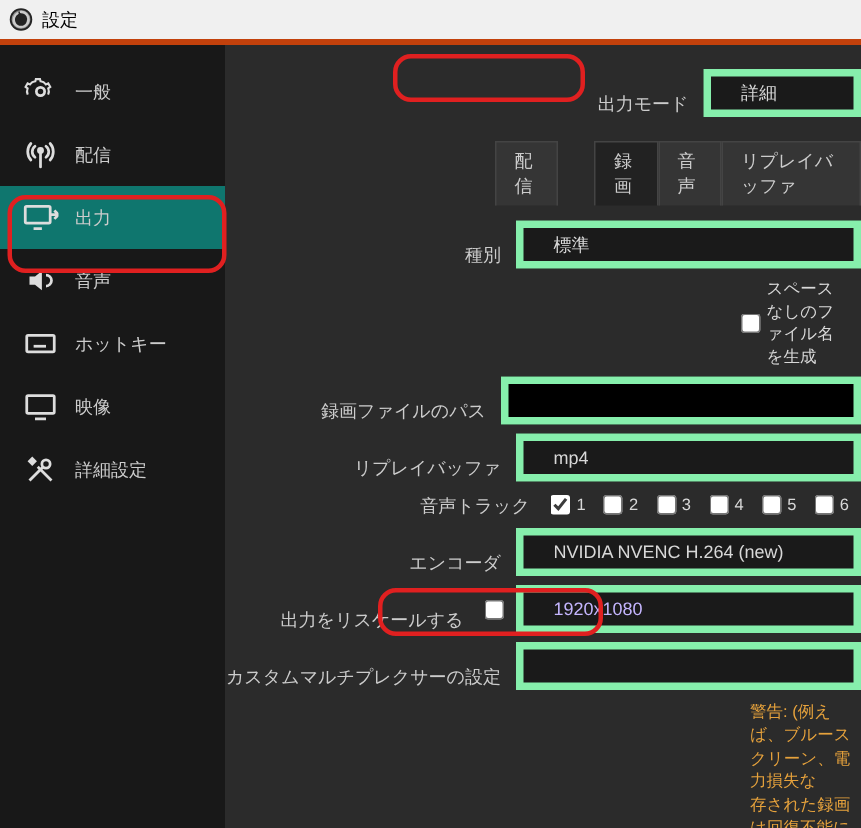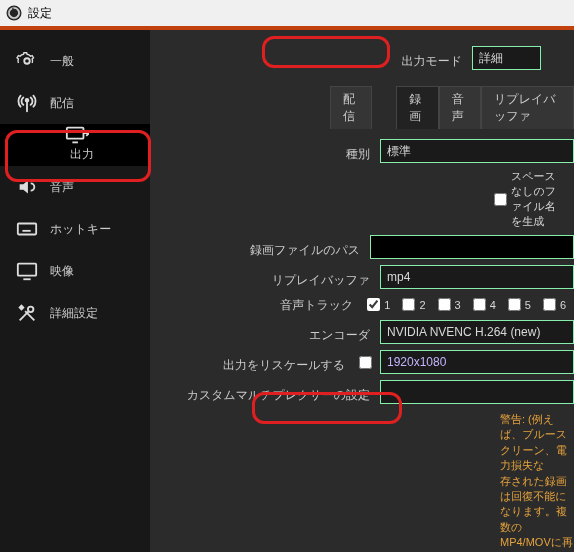--- a/index.html
+++ b/index.html
@@ -43,22 +43,21 @@
   .sb-item {
     height: 42px;
     display: flex;
     align-items: center;
     padding-left: 14px;
     color: #ccc;
     cursor: pointer;
     position: relative;
   }
   .sb-item.selected {
-    background: #000000;
-    flex-direction: column;
+    background: #0f766e;
   }
   .sb-item .icon {
     width: 26px;
     display: inline-flex;
     justify-content: center;
     margin-right: 10px;
     color: #ddd;
   }
   .content {
     flex: 1;
@@ -80,22 +79,22 @@
     box-sizing: border-box;
   }
   .row-field {
     flex: 1;
     display: flex;
     align-items: center;
   }
   .select, .input-dark {
     background: #1a1a1a;
     color: #d8d8d8;
-    border: 1px solid #86efac;
-    padding: 2px 6px;
+    border: 5px solid #86efac;
+    padding: 2px 20px;
     height: 18px;
     line-height: 18px;
     min-width: 180px;
     white-space: nowrap;
     overflow: hidden;
   }
   .input-dark.black {
     background: #000;
     min-width: 190px;
     height: 18px;

